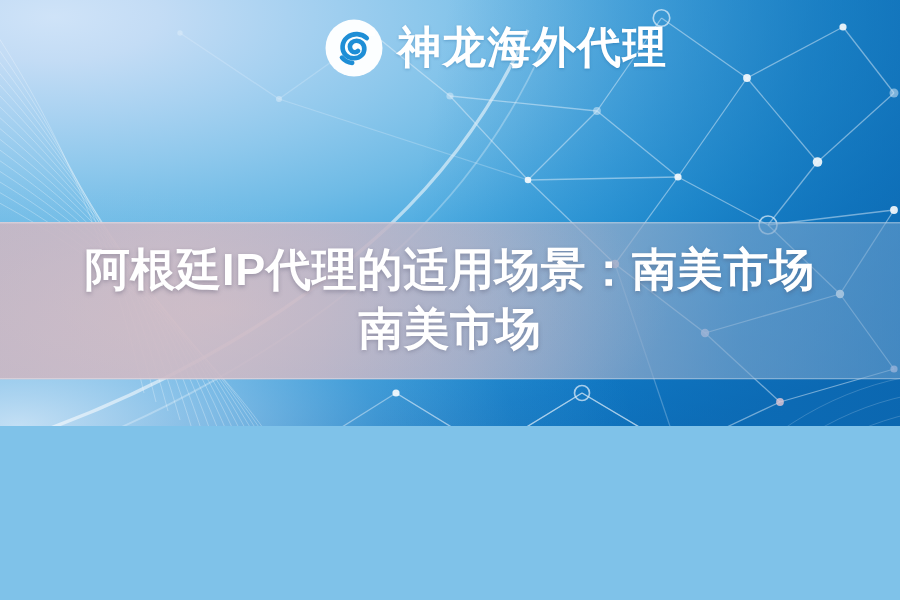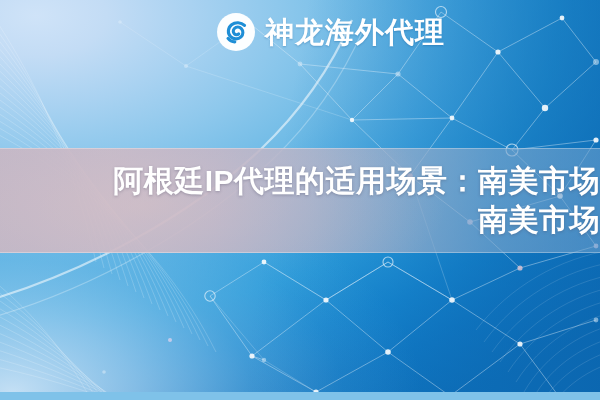--- a/index.html
+++ b/index.html
@@ -3,21 +3,21 @@
 <meta charset="utf-8">
 <title>banner</title>
 <style>
   html,body{margin:0;padding:0;}
   body{
     width:600px;height:400px;overflow:hidden;
     font-family:"Liberation Sans","DejaVu Sans",sans-serif;
     background:#7fc2e9;
   }
   #stage{
-    position:relative;width:600px;height:392px;overflow:hidden;
+    position:relative;width:600px;height:284px;overflow:hidden;
     background:#2b9ada;
   }
   .layer{position:absolute;inset:0;}
 
   
   .bg-base{
     background:
       radial-gradient(130% 115% at 6% 4%,
         #cfe3f8 0%,
         #c3dcf5 9%,
@@ -95,21 +95,21 @@
   .band-warm{
     position:absolute;inset:0;
     background:radial-gradient(70% 150% at 24% 55%,
       rgba(226,196,198,.48) 0%,
       rgba(214,190,200,.26) 40%,
       rgba(255,255,255,0) 72%);
   }
   .band-text{
     position:absolute;inset:0;
     display:flex;flex-direction:column;
-    align-items:flex-end;justify-content:center;
+    align-items:center;justify-content:center;
     gap:2px;
   }
   .band-line{
     color:#ffffff;font-size:30px;font-weight:700;
     line-height:1.22;letter-spacing:.5px;white-space:nowrap;
     text-shadow:0 1px 3px rgba(70,70,95,.35);
   }
   .edge{position:absolute;left:0;width:600px;height:1px;background:rgba(255,255,255,.30);}
 </style>
 </head>

